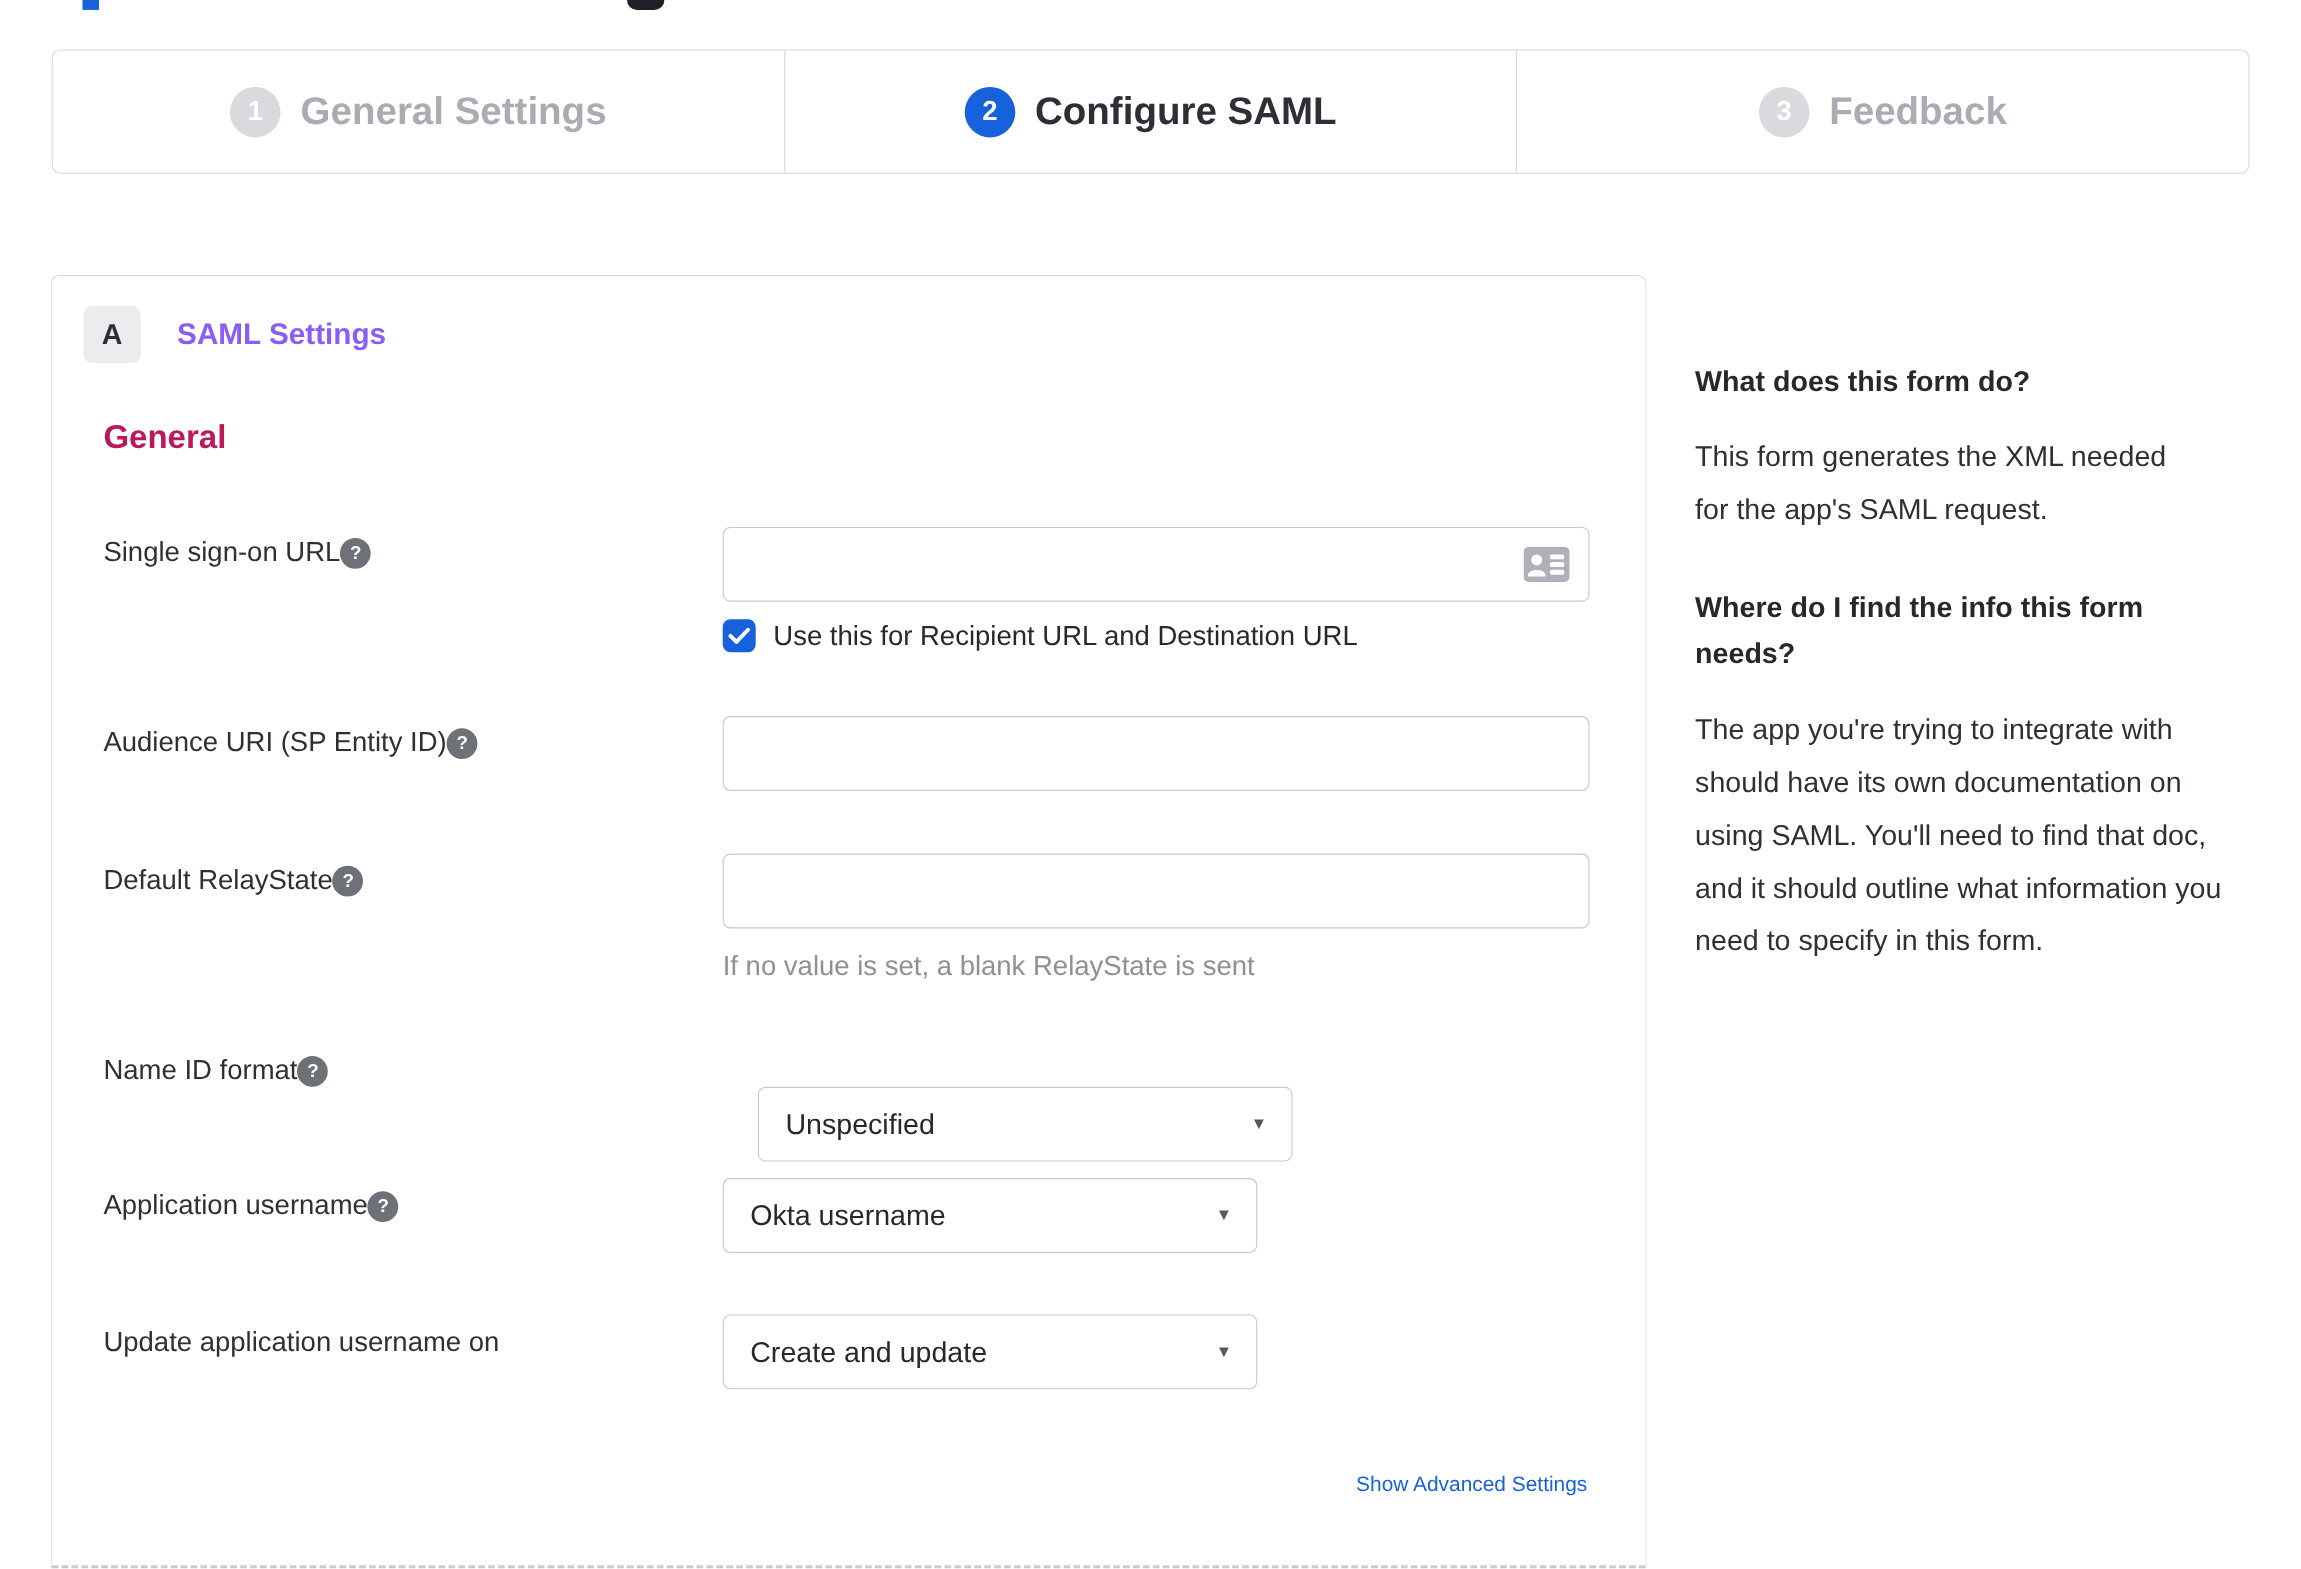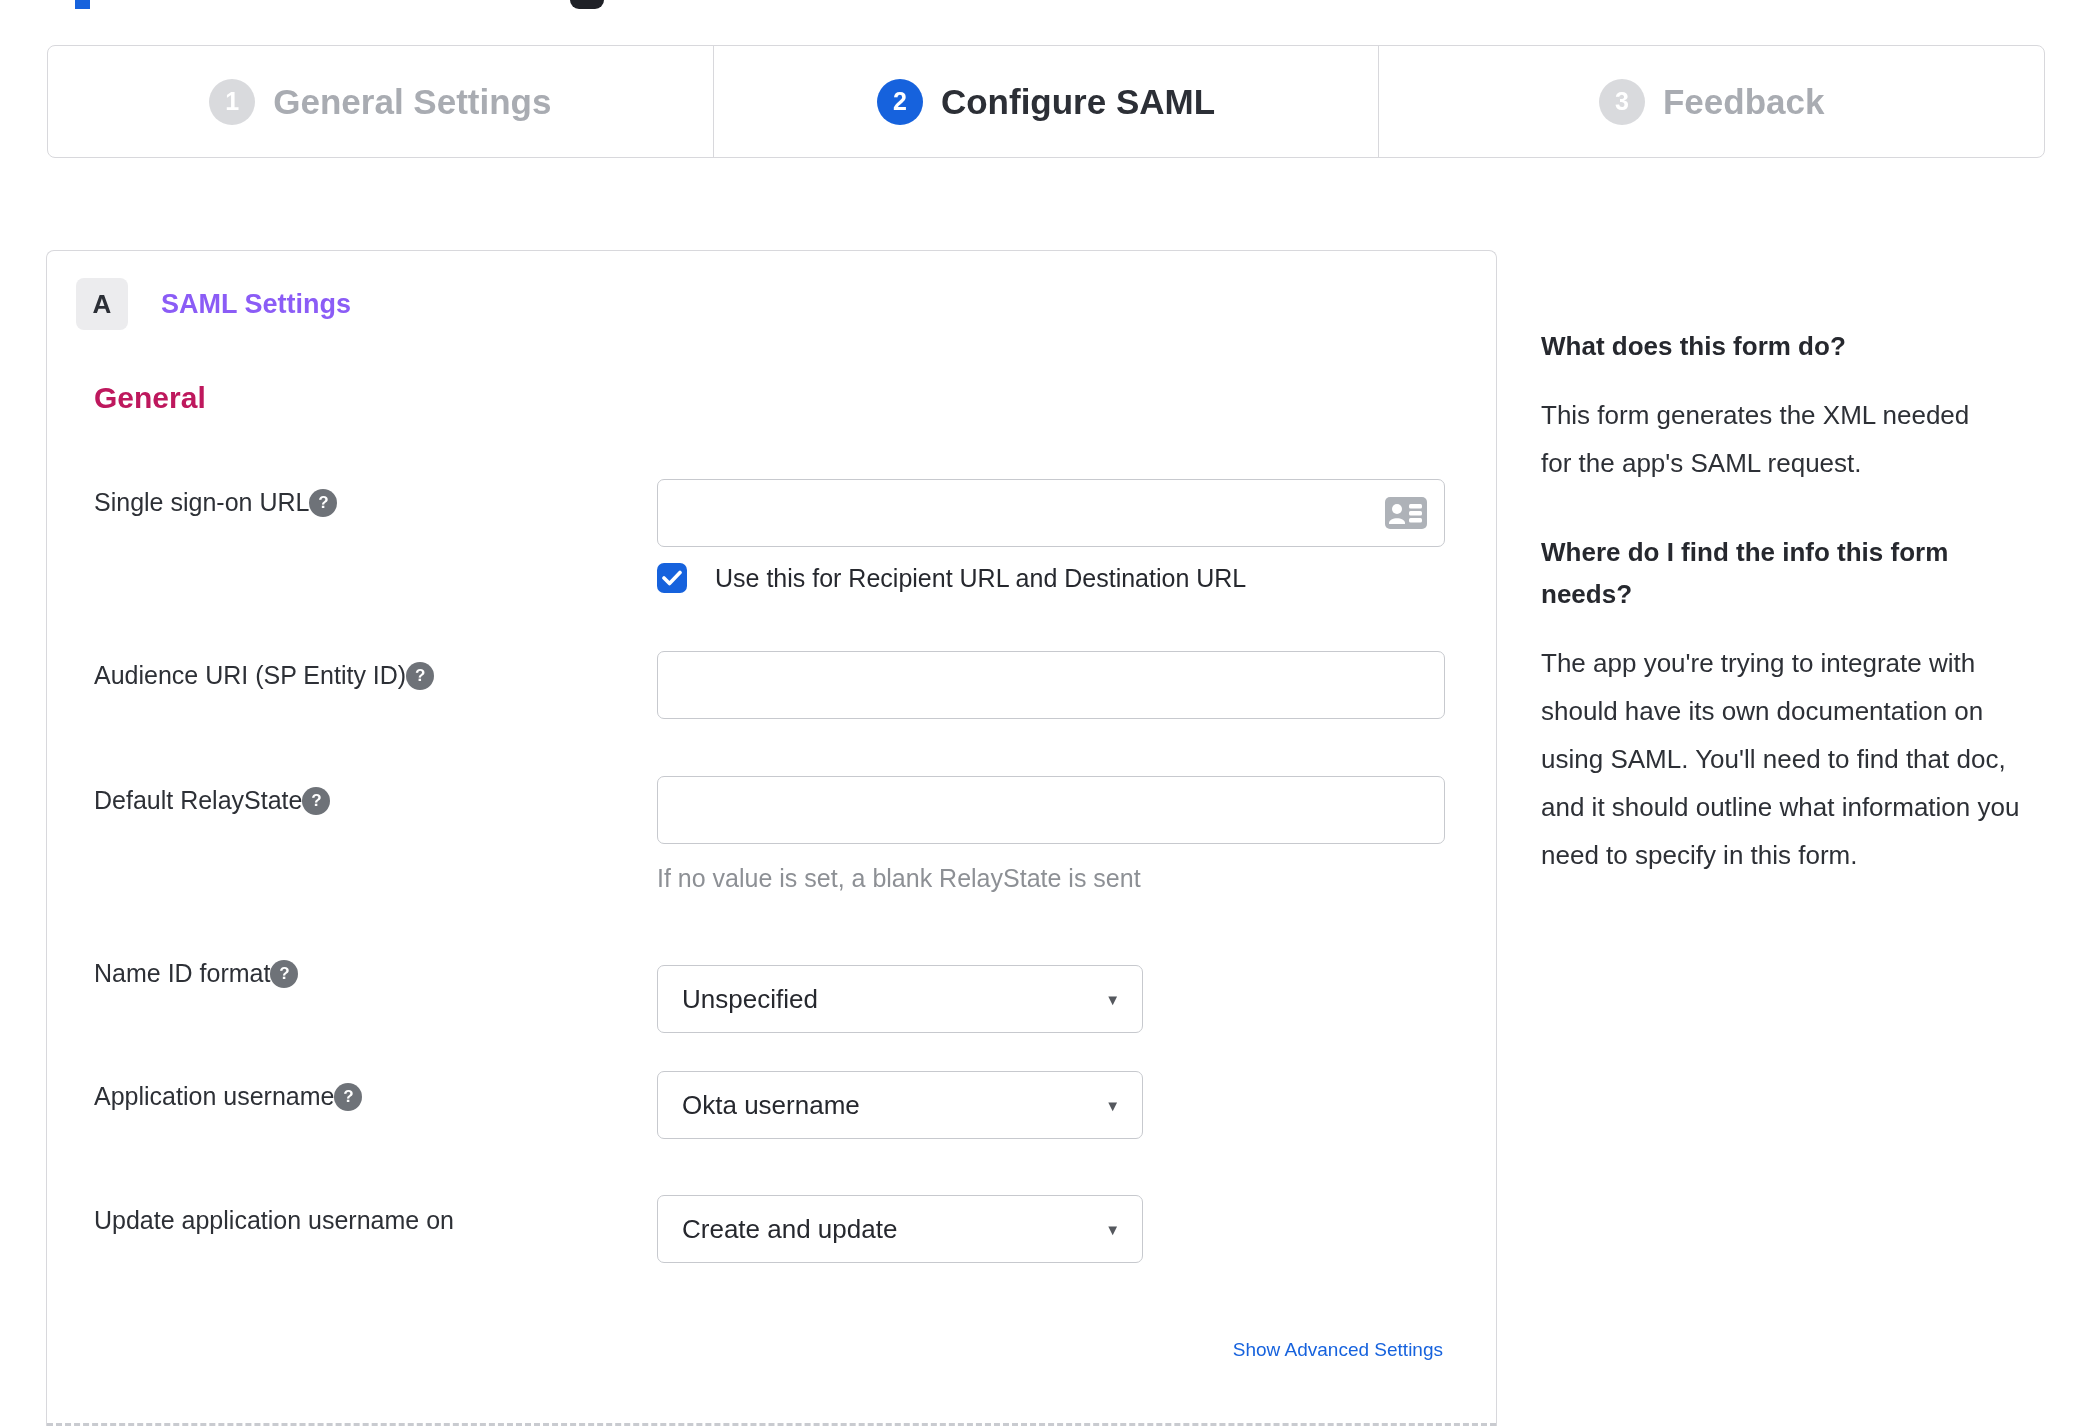--- a/index.html
+++ b/index.html
@@ -98,21 +98,21 @@
     display:flex; align-items:center;
     padding:0 24px; cursor:pointer;
   }
   .select-value { font-size:26px; color:#26282e; }
   .select-arrow {
     position:absolute; right:22px; top:50%; transform:translateY(-50%);
     font-size:15px; color:#55585e;
   }
 
   .checkbox-row {
-    position:absolute; left:610px; display:flex; align-items:center; gap:28px;
+    position:absolute; left:610px; display:flex; align-items:center; gap:16px;
   }
   .checkbox {
     width:30px; height:30px; border-radius:7px; background:#1662dd;
     display:flex; align-items:center; justify-content:center;
     cursor:pointer; flex:0 0 auto;
   }
   .checkbox svg { width:20px; height:16px; }
   .checkbox-label { font-size:25px; color:#26282e; }
 
   .hint-text {
@@ -199,21 +199,21 @@
     <span>Default RelayState</span>
     <span class="help-icon">?</span>
   </div>
   <input class="text-input" style="top: 525px;" type="text" value="">
   <div class="hint-text" style="top:613px;">If no value is set, a blank RelayState is sent</div>
 
   <div class="field-label" style="top:708px;">
     <span>Name ID format</span>
     <span class="help-icon">?</span>
   </div>
-  <div class="select-box" style="top:714px;">
+  <div class="select-box" style="top:737px;margin-left:32px;">
     <span class="select-value">Unspecified</span>
     <span class="select-arrow">▼</span>
   </div>
 
   <div class="field-label" style="top:831px;">
     <span>Application username</span>
     <span class="help-icon">?</span>
   </div>
   <div class="select-box" style="top:820px;">
     <span class="select-value">Okta username</span>

